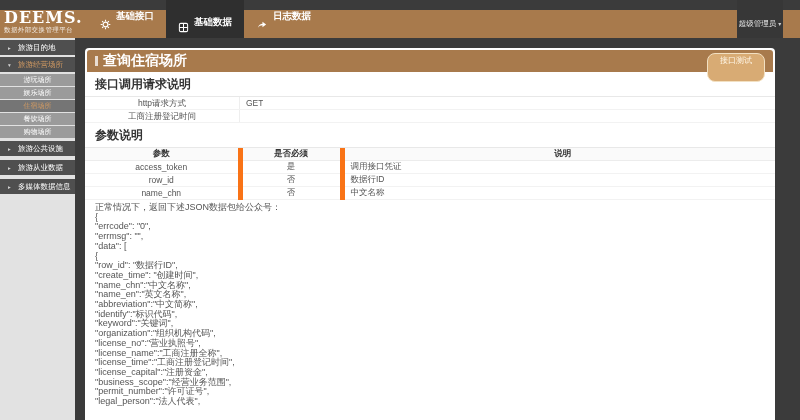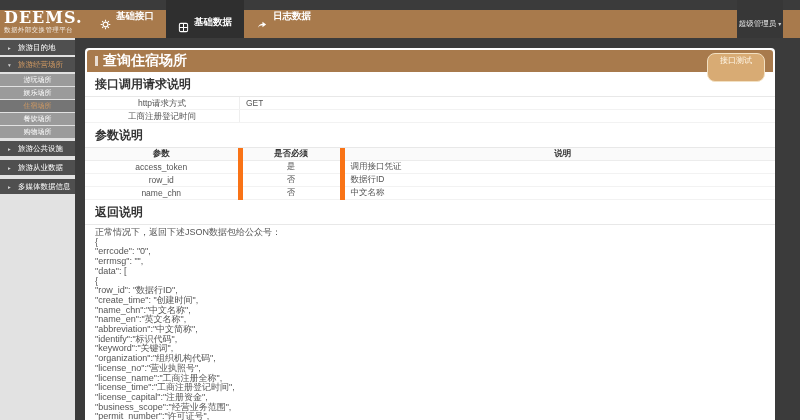--- a/index.html
+++ b/index.html
@@ -190,21 +190,20 @@
         <td class="desc">数据行ID</td>
       </tr>
       <tr>
         <td>name_chn</td>
         <td>否</td>
         <td class="desc">中文名称</td>
       </tr>
     </tbody>
   </table>
 
-  <div class="section-head">返回说明</div>
 
   <div class="json-block">
     <div class="json-line">正常情况下，返回下述JSON数据包给公众号：</div>
     <div class="json-line">{</div>
     <div class="json-line">"errcode": "0",</div>
     <div class="json-line">"errmsg": "",</div>
     <div class="json-line">"data": [</div>
     <div class="json-line">{</div>
     <div class="json-line">"row_id": "数据行ID",</div>
     <div class="json-line">"create_time": "创建时间",</div>

